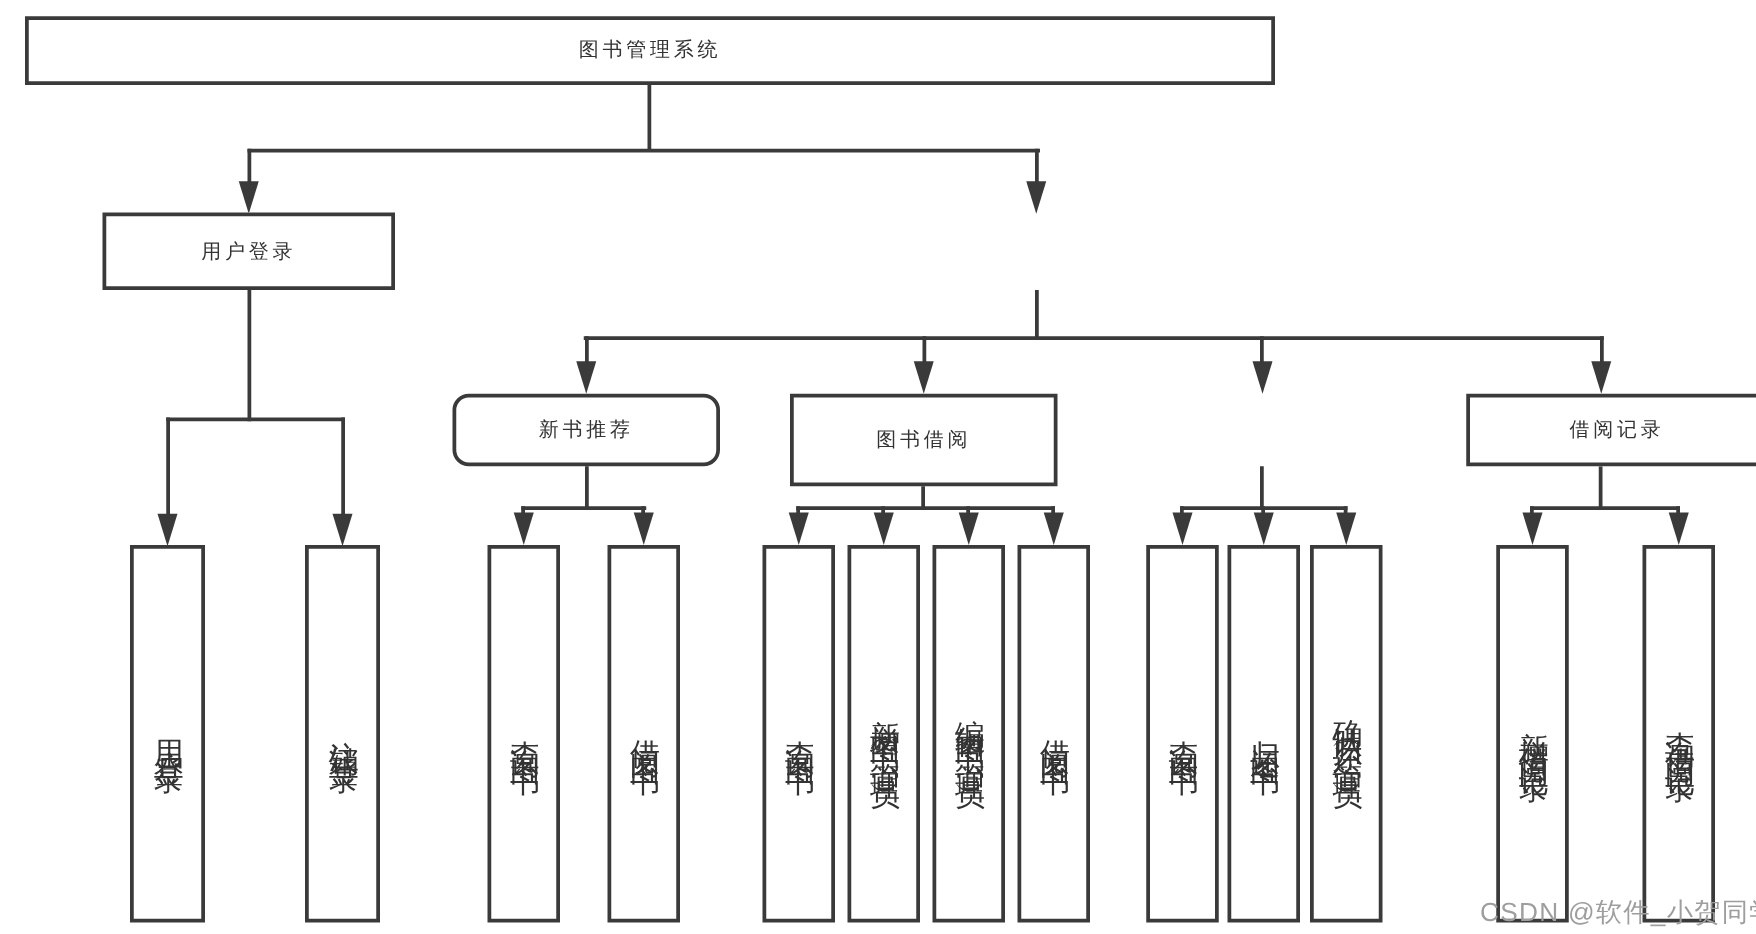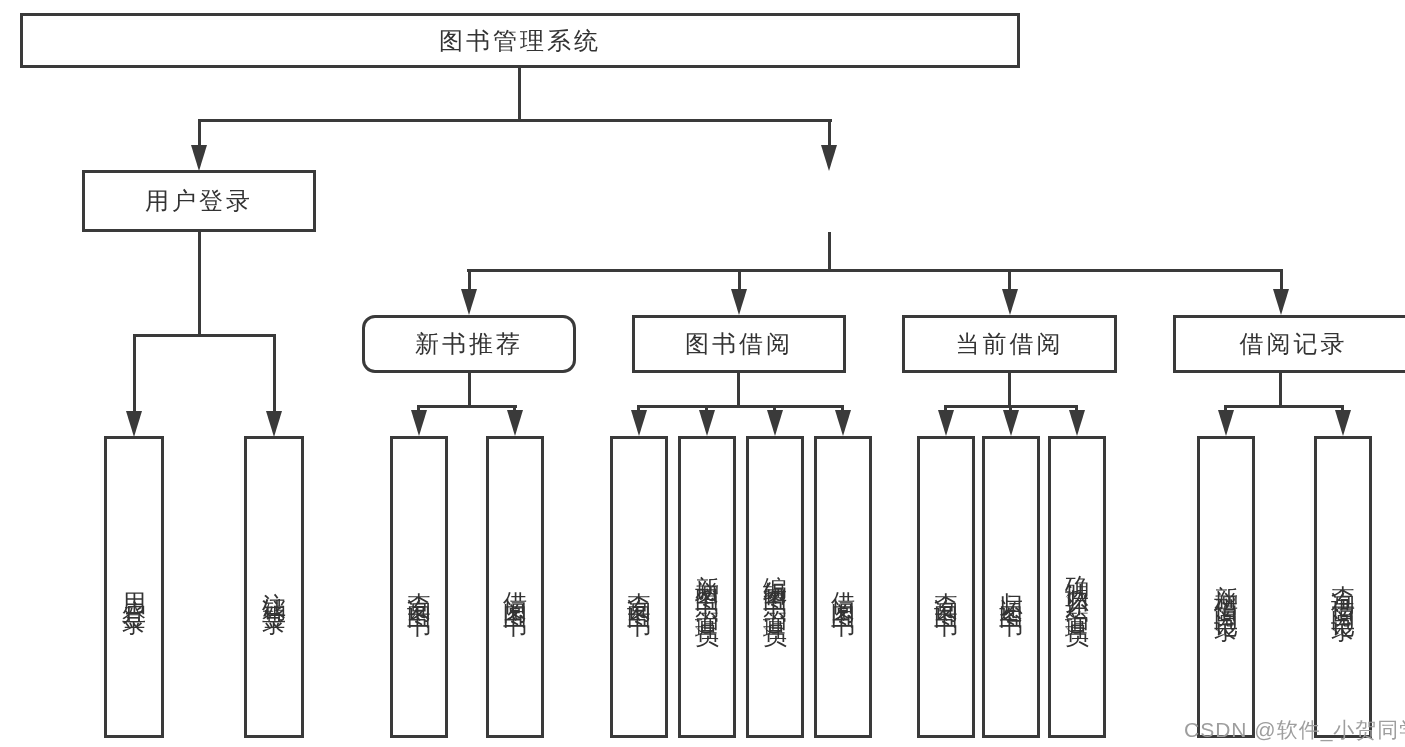--- a/index.html
+++ b/index.html
@@ -16,21 +16,21 @@
     position: absolute;
     background: #ffffff;
     border: 3px solid #3a3a3a;
     display: flex;
     align-items: center;
     justify-content: center;
     color: #333333;
     z-index: 2;
   }
   .node.h {
-    font-size: 24px;
+    font-size: 16px;
     letter-spacing: 3px;
     white-space: nowrap;
   }
   .node.v {
     writing-mode: vertical-rl;
     font-size: 24px;
     letter-spacing: 7px;
     line-height: 1;
   }
   .line {
@@ -86,22 +86,21 @@
   <div class="line" style="left:468px;  top:269px; width:3px;   height:24px;"></div>
   <div class="arrow" style="left:461px;  top:289px;"></div>
   <div class="line" style="left:738px;  top:269px; width:3px;   height:24px;"></div>
   <div class="arrow" style="left:731px;  top:289px;"></div>
   <div class="line" style="left:1008px; top:269px; width:3px;   height:24px;"></div>
   <div class="arrow" style="left:1002px; top:289px;"></div>
   <div class="line" style="left:1280px; top:269px; width:3px;   height:24px;"></div>
   <div class="arrow" style="left:1273px; top:289px;"></div>
 
   <div class="node h" style="left:362px;  top:315px; width:214px; height:58px;border-radius:13px;">新书推荐</div>
-  <div class="node h" style="left:632px;  top:315px; width:214px; height:58px;">图书借阅</div>
-  <div class="node h" style="left:902px;  top:315px; width:215px; height:58px;">当前借阅</div>
+  <div class="node h" style="left:632px;  top:315px; width:214px; height:74px;">图书借阅</div>
   <div class="node h" style="left:1173px; top:315px; width:241px; height:58px;">借阅记录</div>
 
   <div class="line" style="left:468px; top:373px; width:3px;   height:35px;"></div>
   <div class="line" style="left:417px; top:405px; width:100px; height:3px;"></div>
   <div class="line" style="left:417px; top:405px; width:3px;   height:9px;"></div>
   <div class="arrow" style="left:411px; top:410px;"></div>
   <div class="line" style="left:513px; top:405px; width:3px;   height:9px;"></div>
   <div class="arrow" style="left:507px; top:410px;"></div>
 
   <div class="line" style="left:737px; top:373px; width:3px;   height:35px;"></div>

